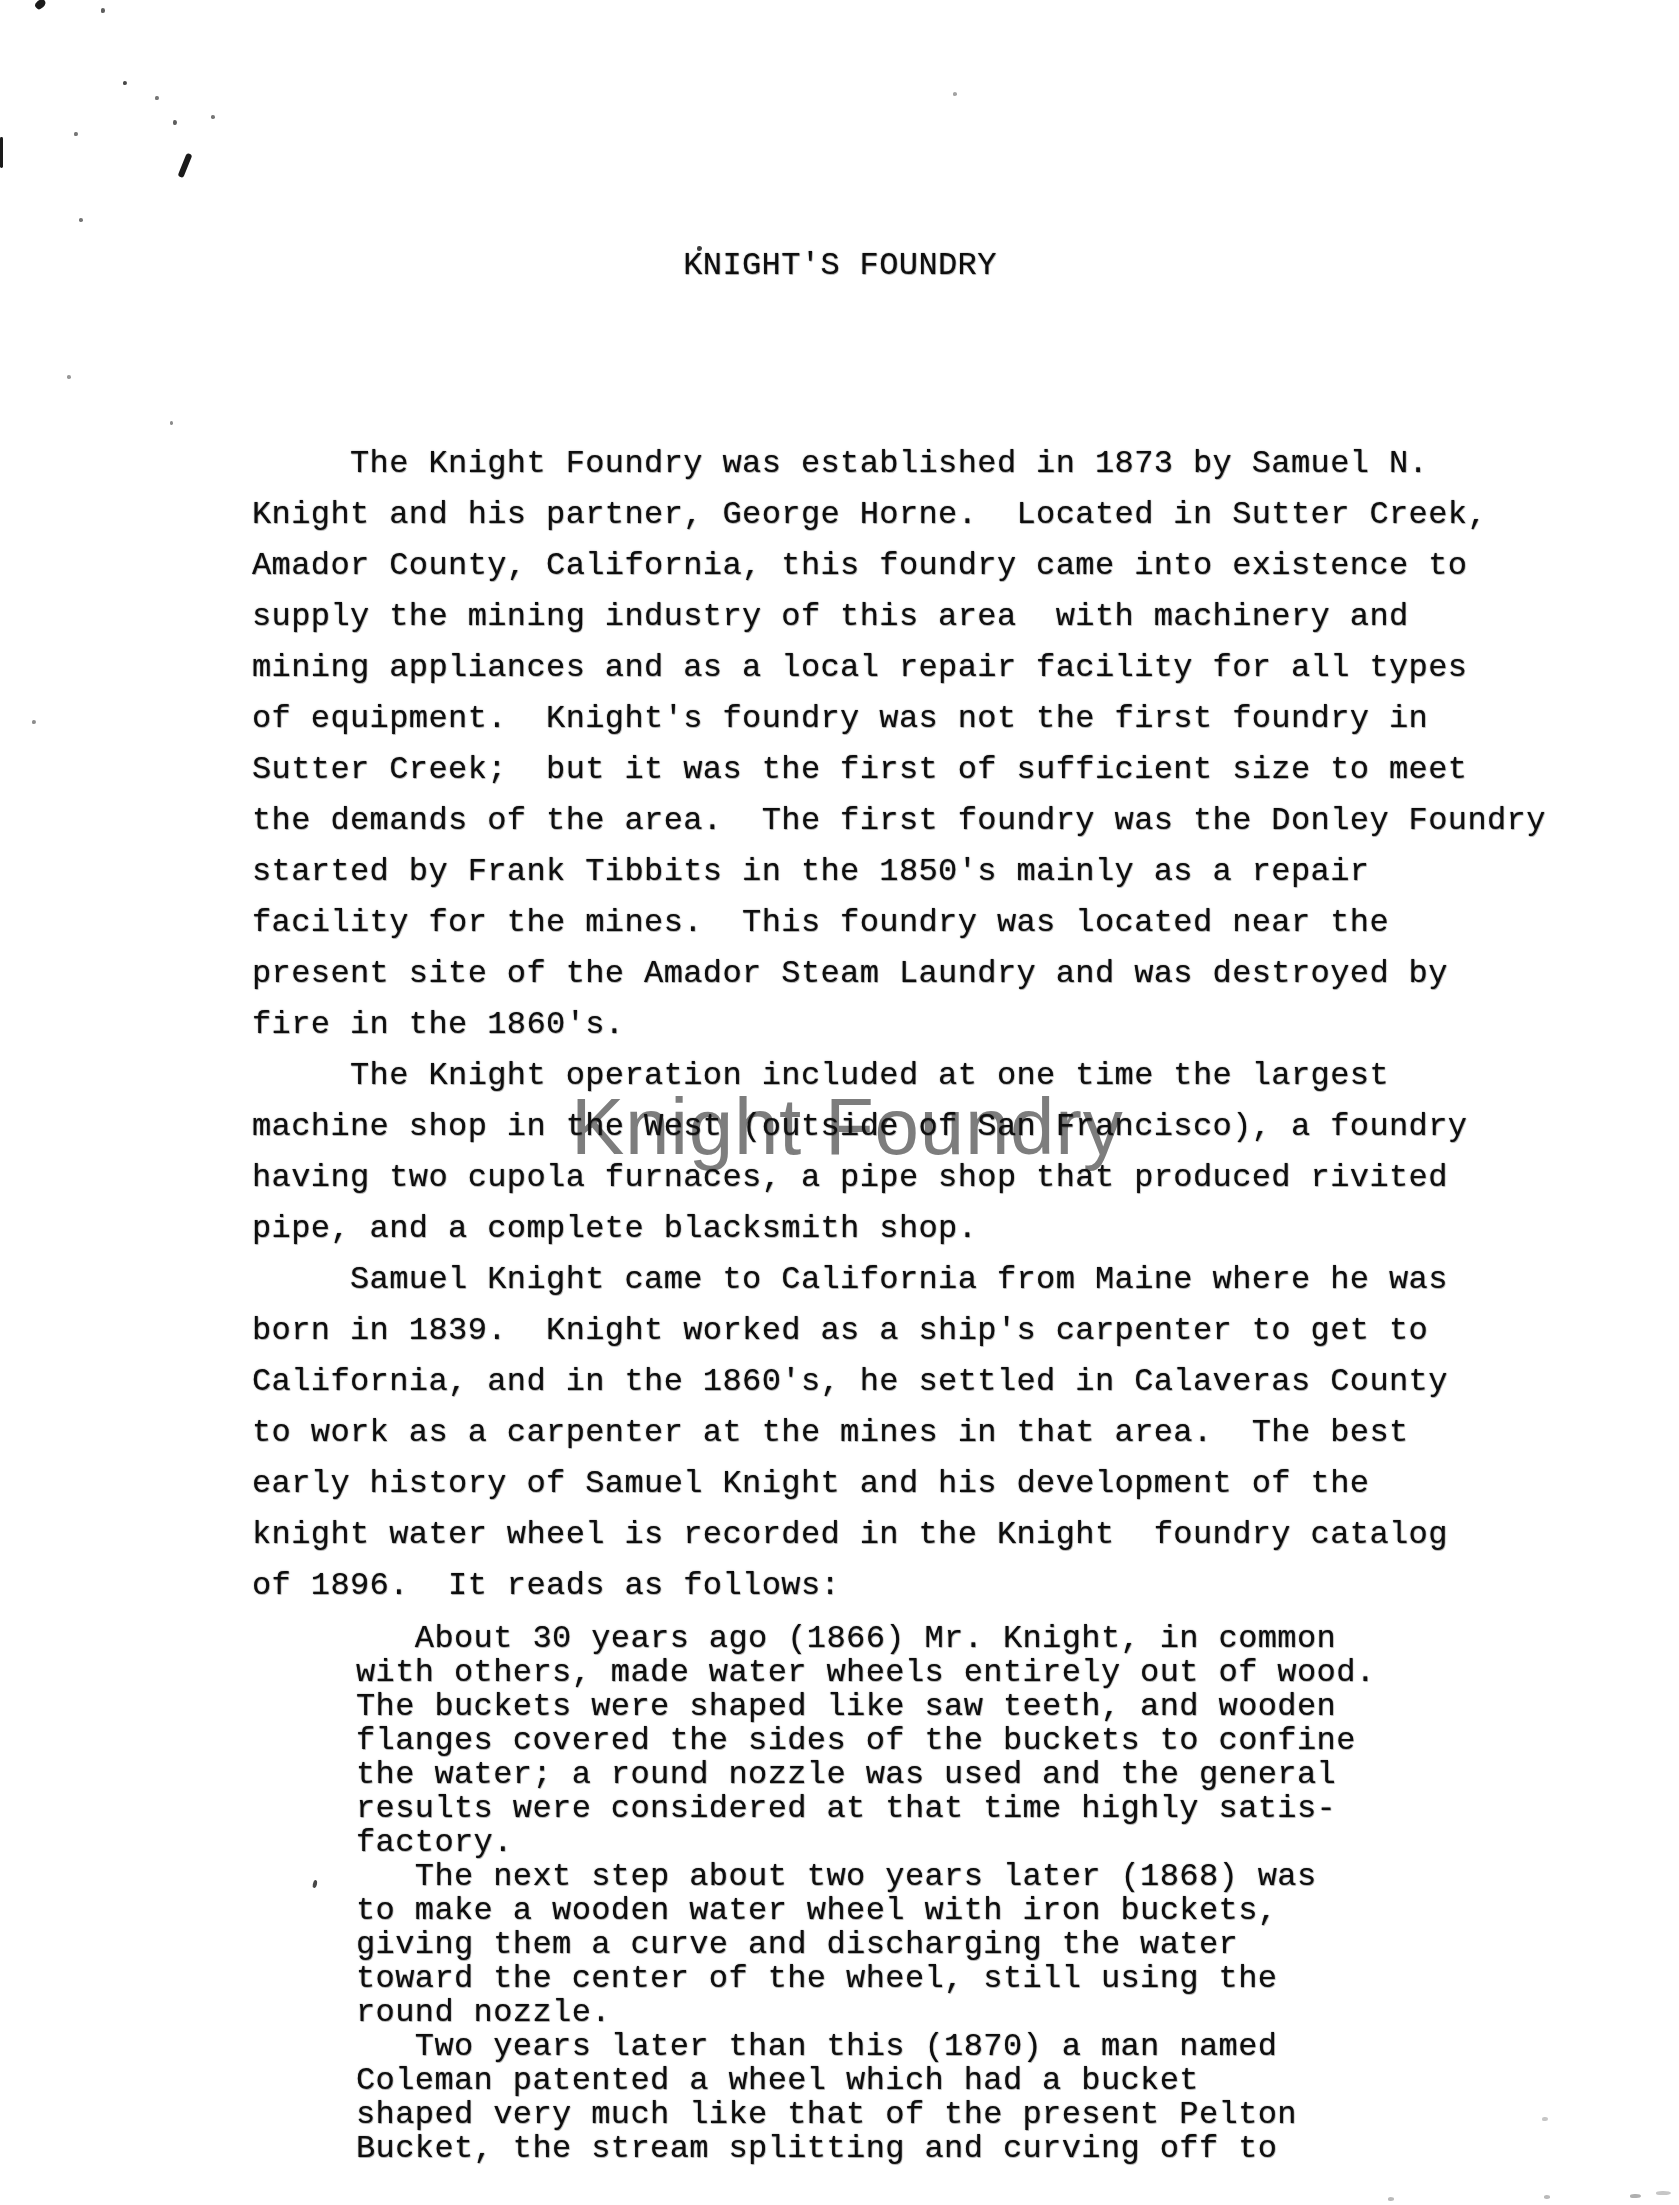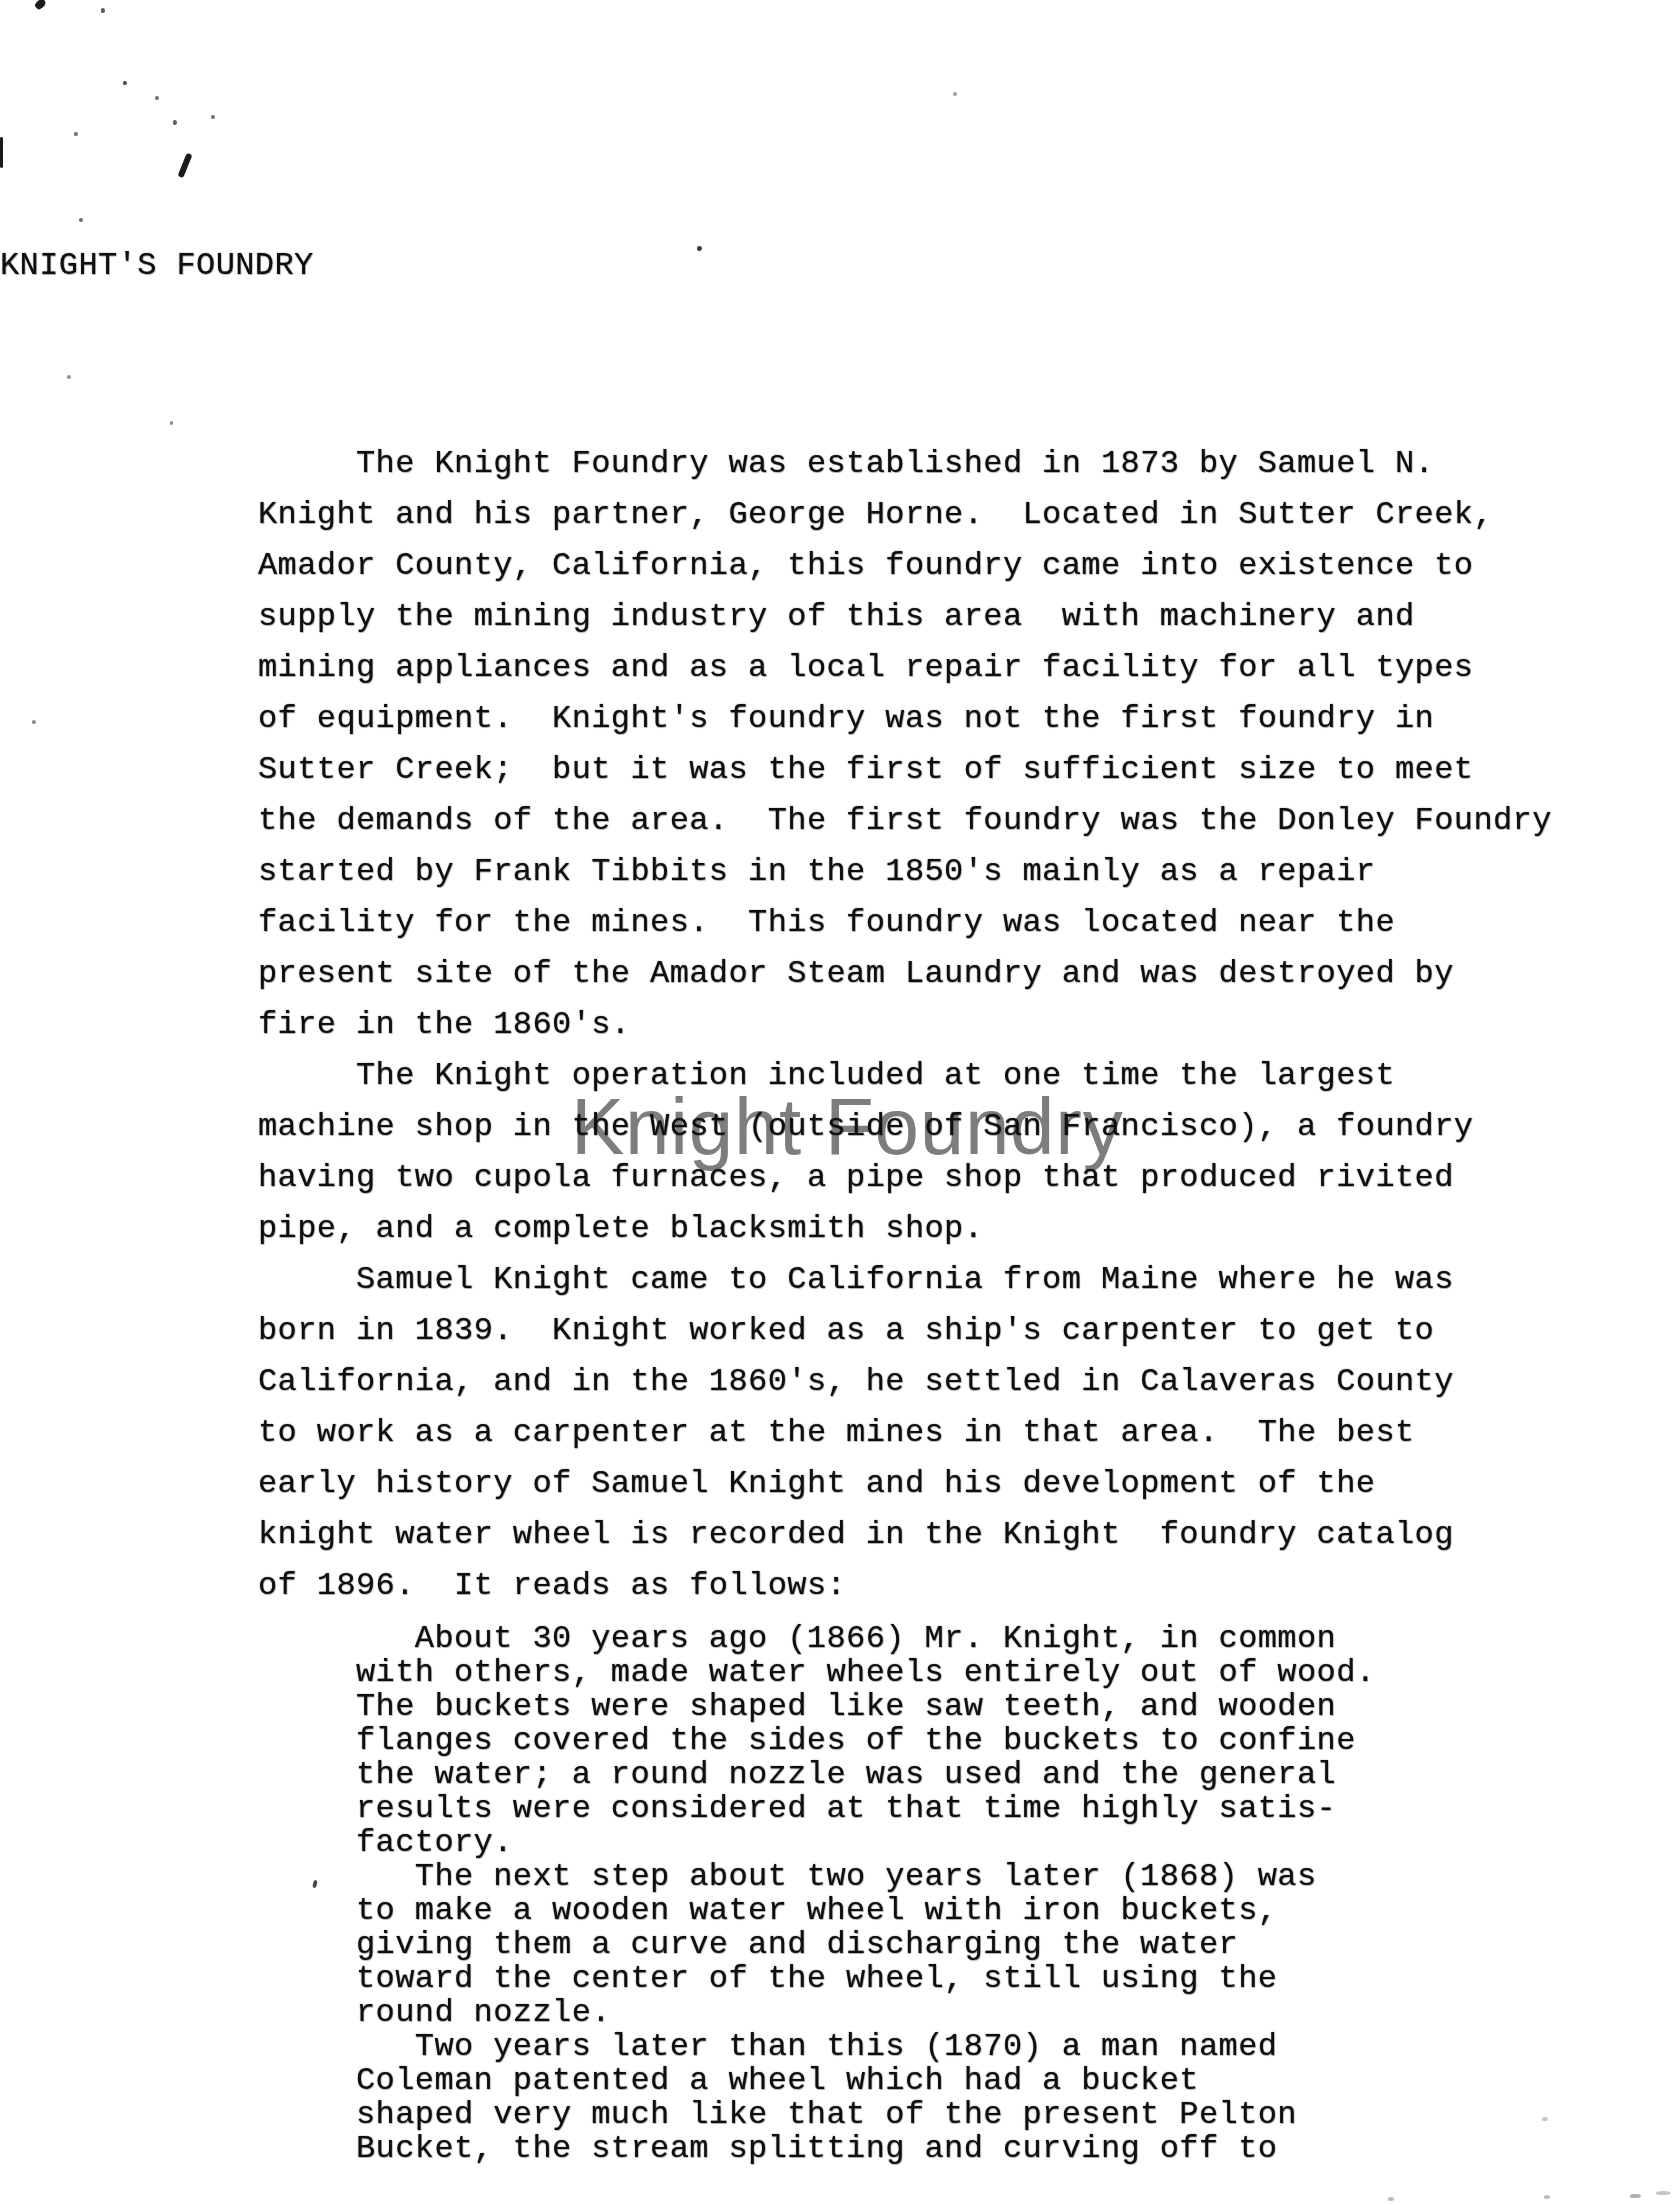--- a/index.html
+++ b/index.html
@@ -20,26 +20,27 @@
     white-space: pre;
     font-size: 32px;
     letter-spacing: 0.4px;
     text-shadow: 0 0 1.4px rgba(10,10,10,0.55), 0.7px 0.7px 0 rgba(25,25,25,0.25);
   }
   .title-block {
     position: absolute;
     top: 181px;
     left: 0;
     width: 100%;
+    text-align: center;
     line-height: 34px;
     z-index: 2;
   }
   .body-block {
     position: absolute;
-    left: 258px;
+    left: 252px;
     top: 327px;
     z-index: 2;
   }
   .body-block .line {
     height: 51px;
     line-height: 51px;
   }
   .quote-block {
     position: absolute;
     left: 356px;

